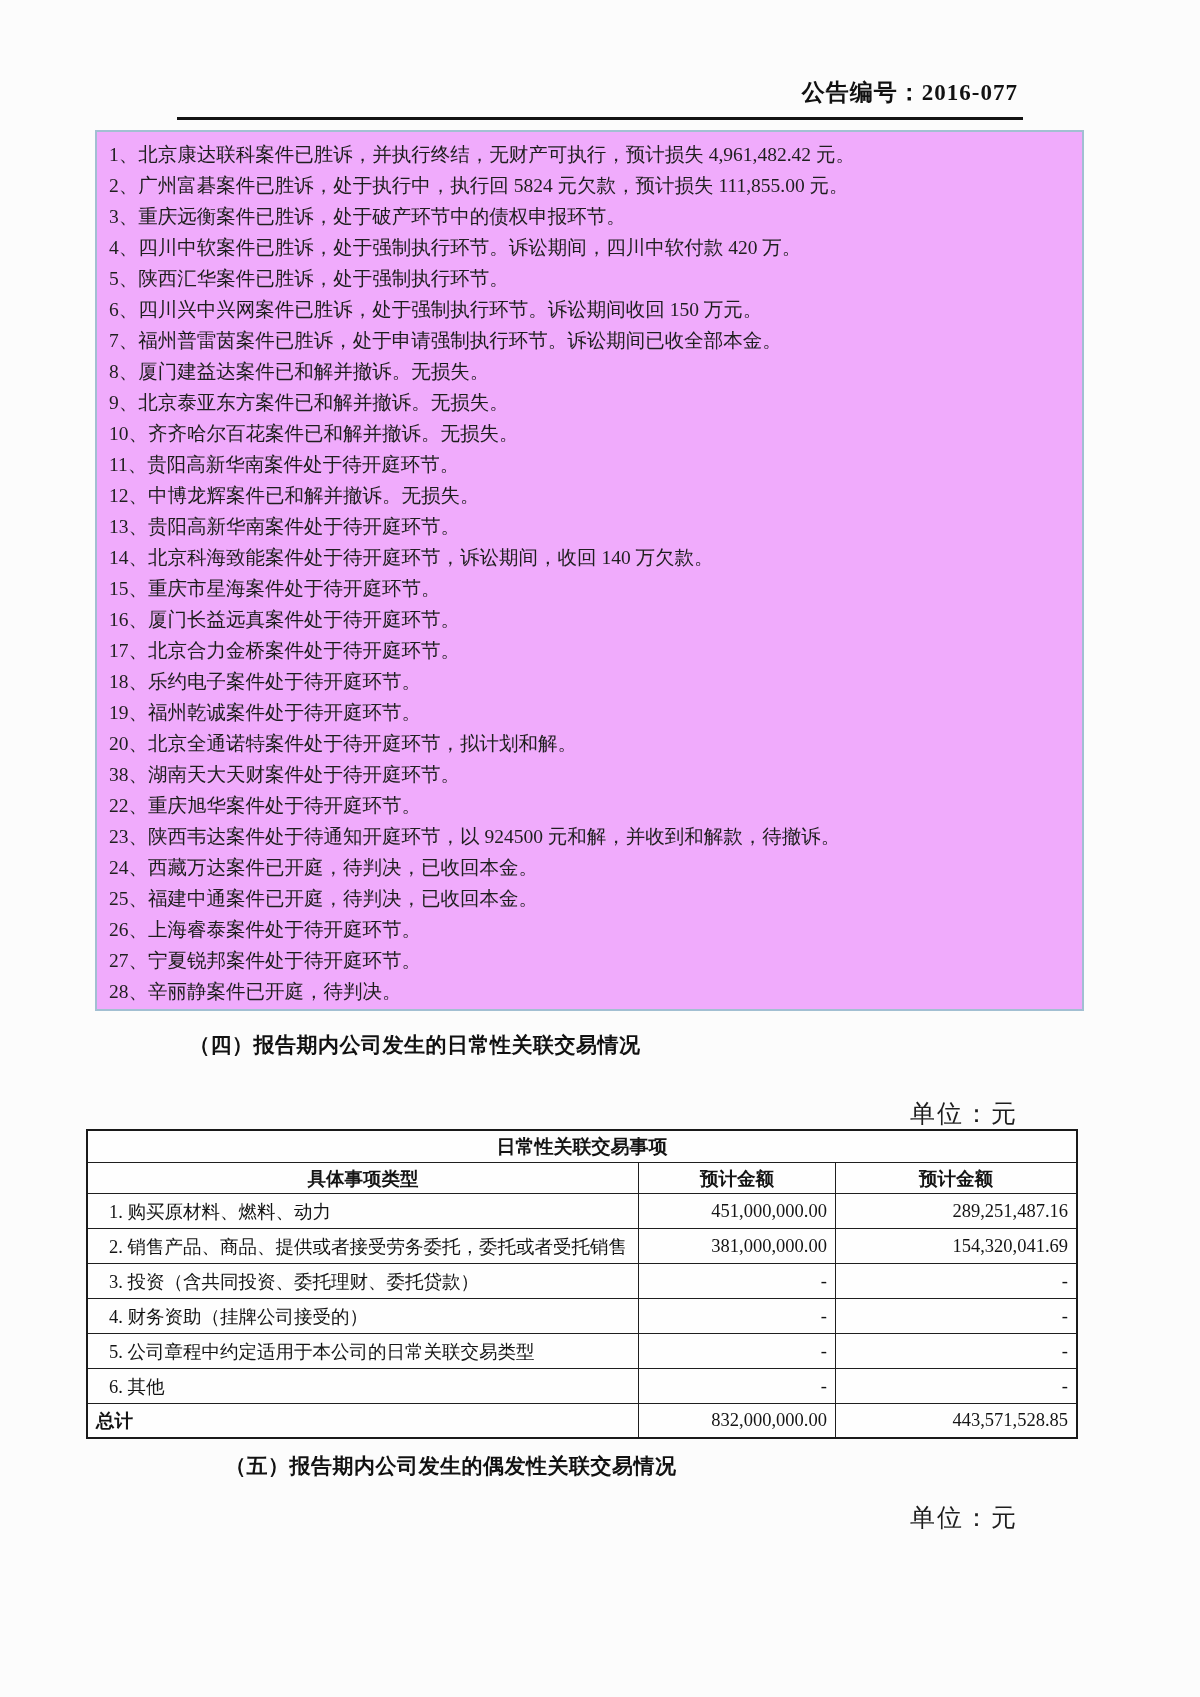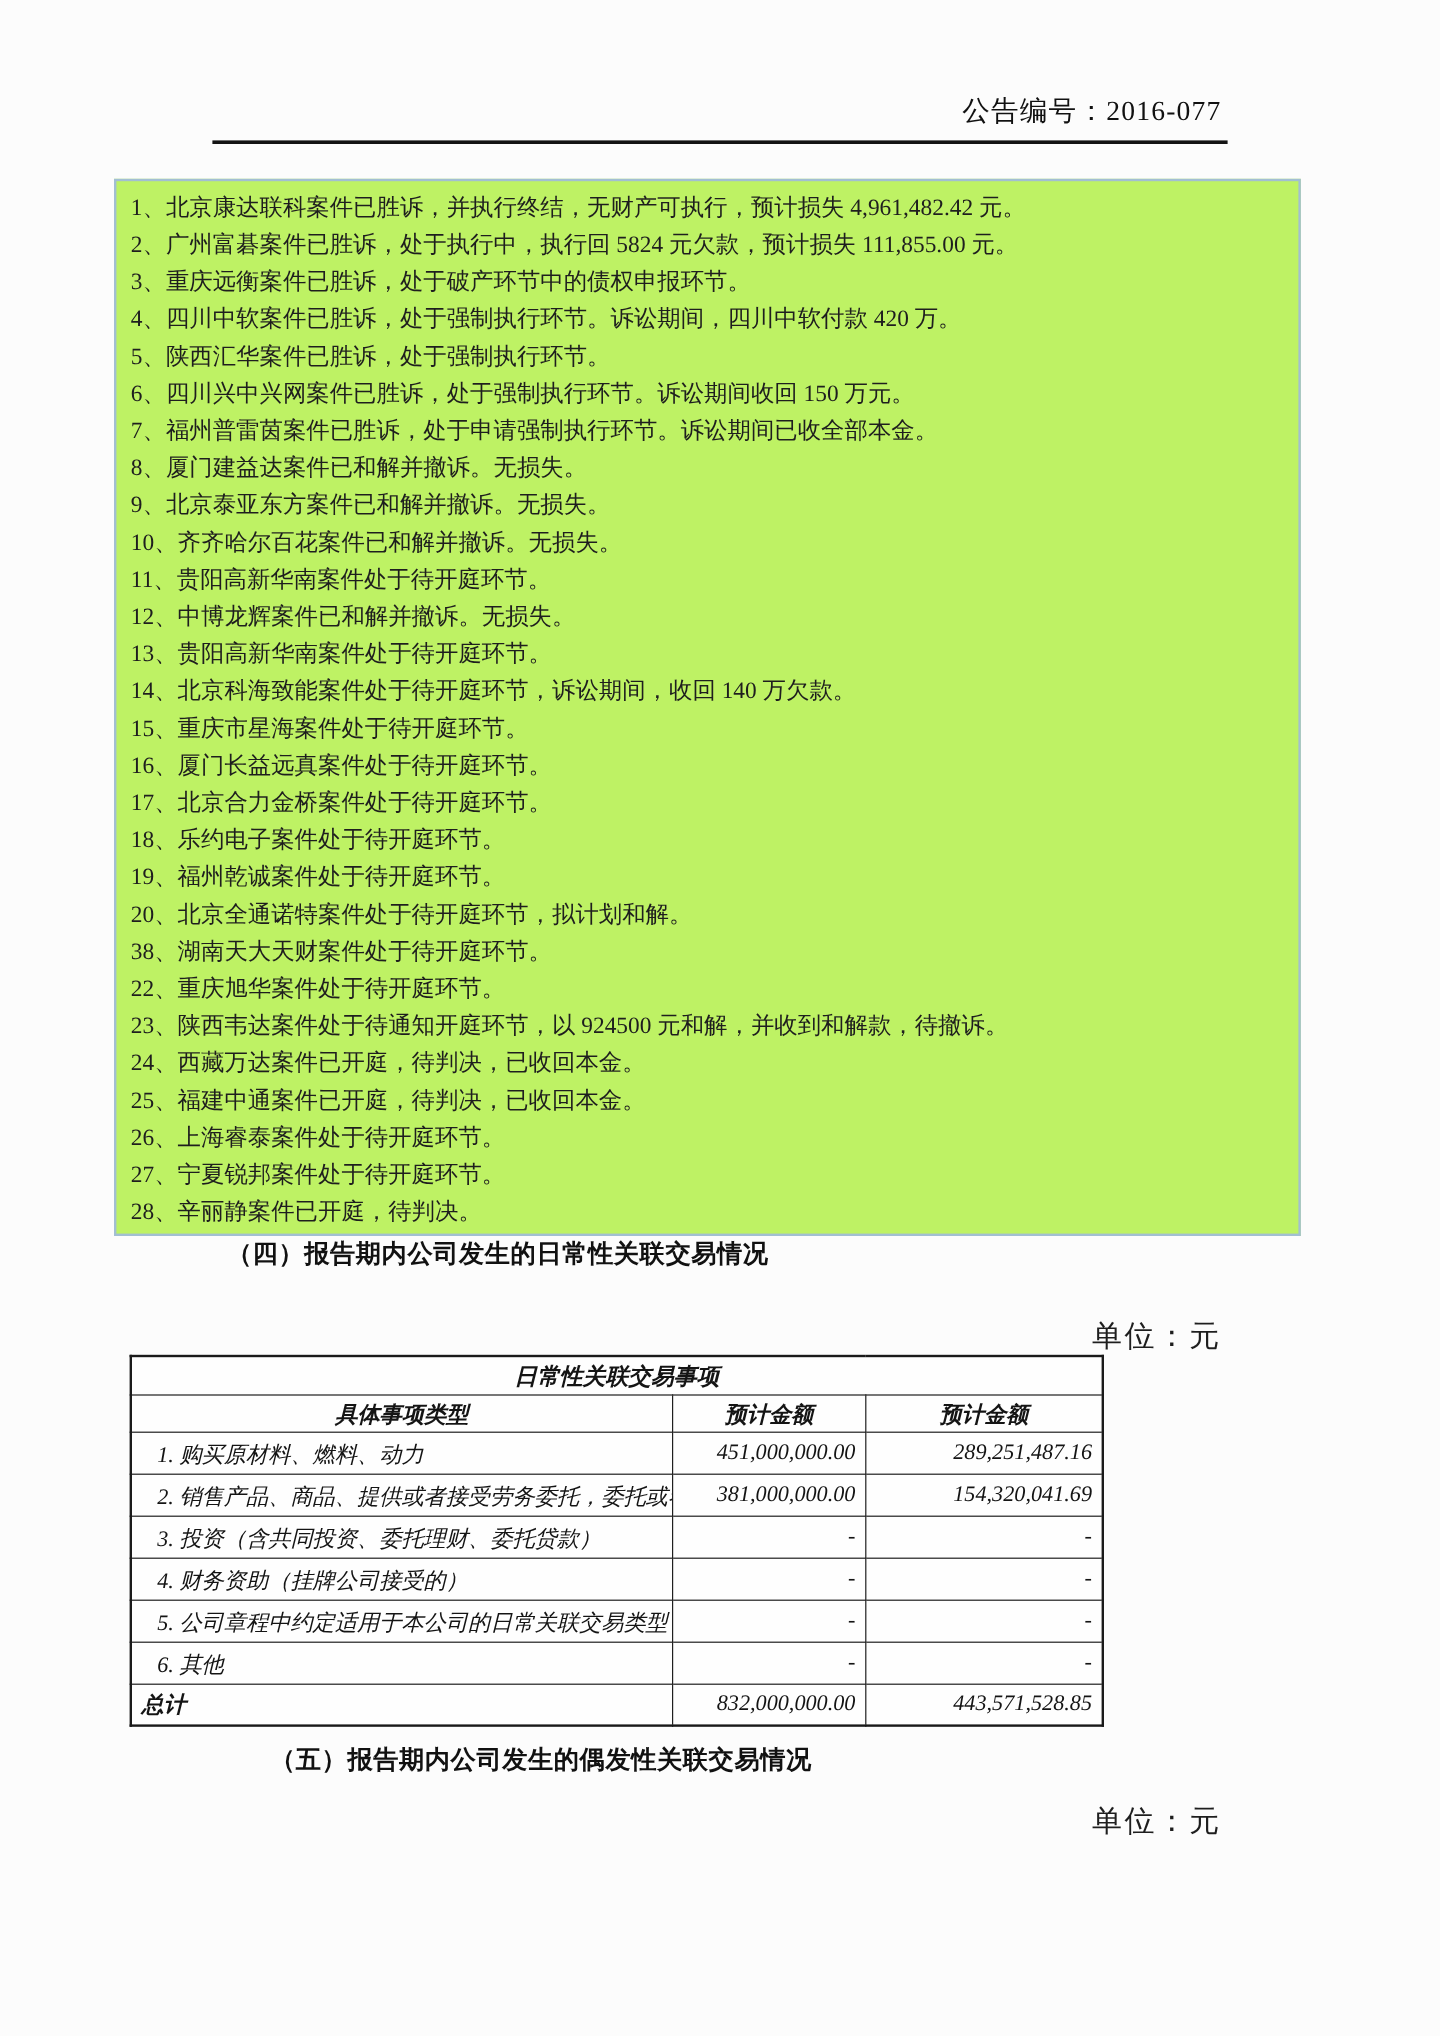--- a/index.html
+++ b/index.html
@@ -8,33 +8,33 @@
     width:1200px;height:1697px;
     margin:0 auto;
     background:#fcfcfc;
     font-family:"Liberation Serif","DejaVu Serif",serif;
     color:#1c1c1c;
     overflow:hidden;
   }
   
   .announce-no{
     position:absolute;top:77px;right:182px;
-    font-size:23px;font-weight:normal;letter-spacing:1px;
+    font-size:23px;font-weight:bold;letter-spacing:1px;
     color:#111;
   }
   .header-rule{
     position:absolute;top:117px;left:177px;width:846px;height:2.5px;
     background:#141414;
   }
   
   .case-box{
-    position:absolute;top:149px;left:95px;width:989px;height:881px;
+    position:absolute;top:130px;left:95px;width:989px;height:881px;
     box-sizing:border-box;
     border:2px solid #a2bfd2;
-    background:#bef264;
+    background:#f0abfc;
     padding:7px 14px 6px 12px;
     overflow:hidden;
   }
   .case-item{
     font-size:19.5px;line-height:31px;
     white-space:nowrap;
     color:#1e1e1e;
   }
   
   .sec-heading{
@@ -45,21 +45,21 @@
   .sec4{top:1031px;text-align:center;}
   .sec5{top:1452px;margin-left:36px;}
   .unit-label{
     position:absolute;right:182px;
     font-size:25px;color:#1e1e1e;letter-spacing:2px;
   }
   .unit1{top:1097px;}
   .unit2{top:1501px;}
   
   .rel-table-wrap{
-    position:absolute;top:1129px;left:108px;width:812px;font-style:italic;
+    position:absolute;top:1129px;left:86px;width:992px;
   }
   table.rel-table{
     width:100%;
     border-collapse:collapse;
     table-layout:fixed;
     font-size:18.5px;
     color:#141414;
     background:#fefefe;
   }
   table.rel-table td{

